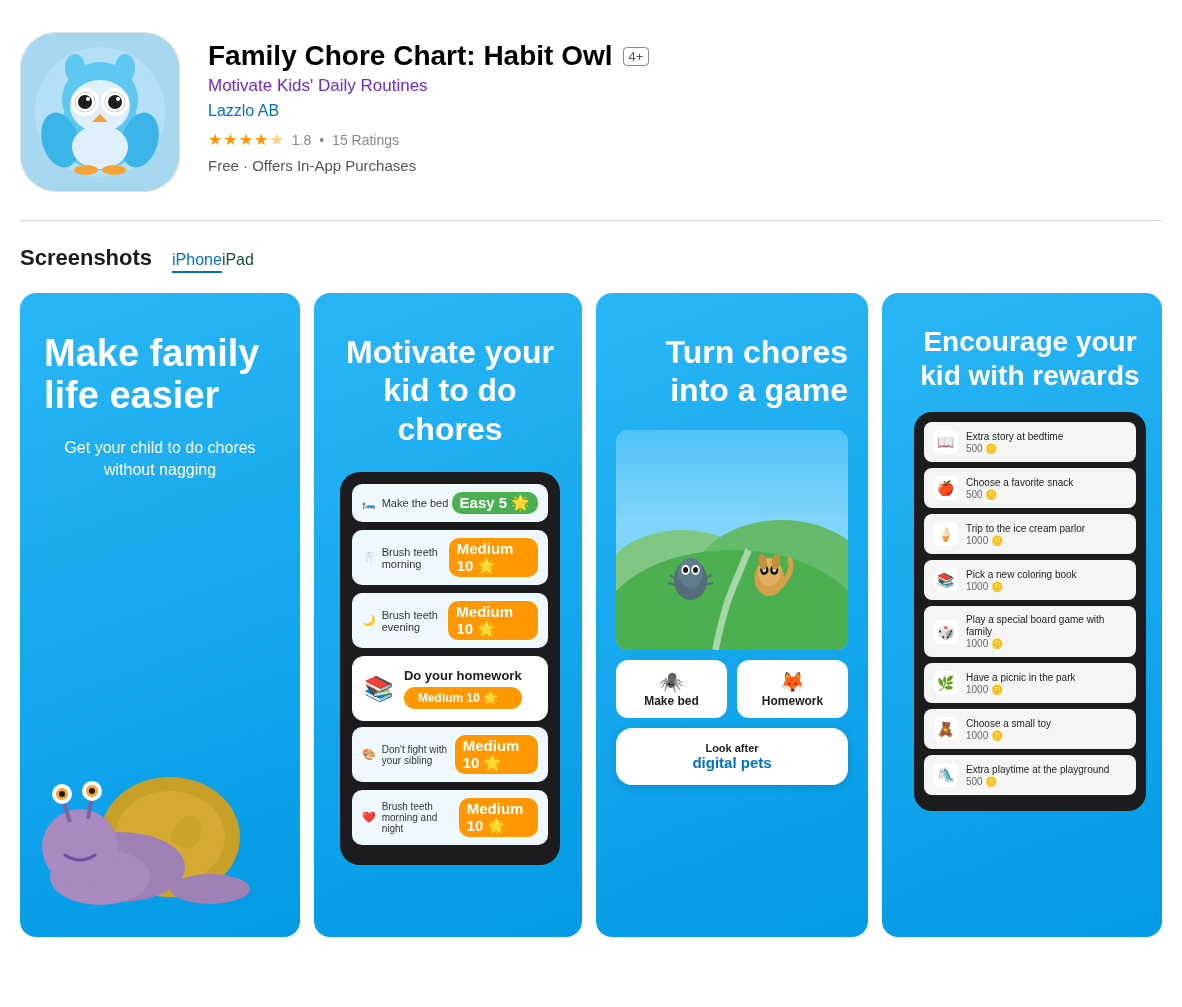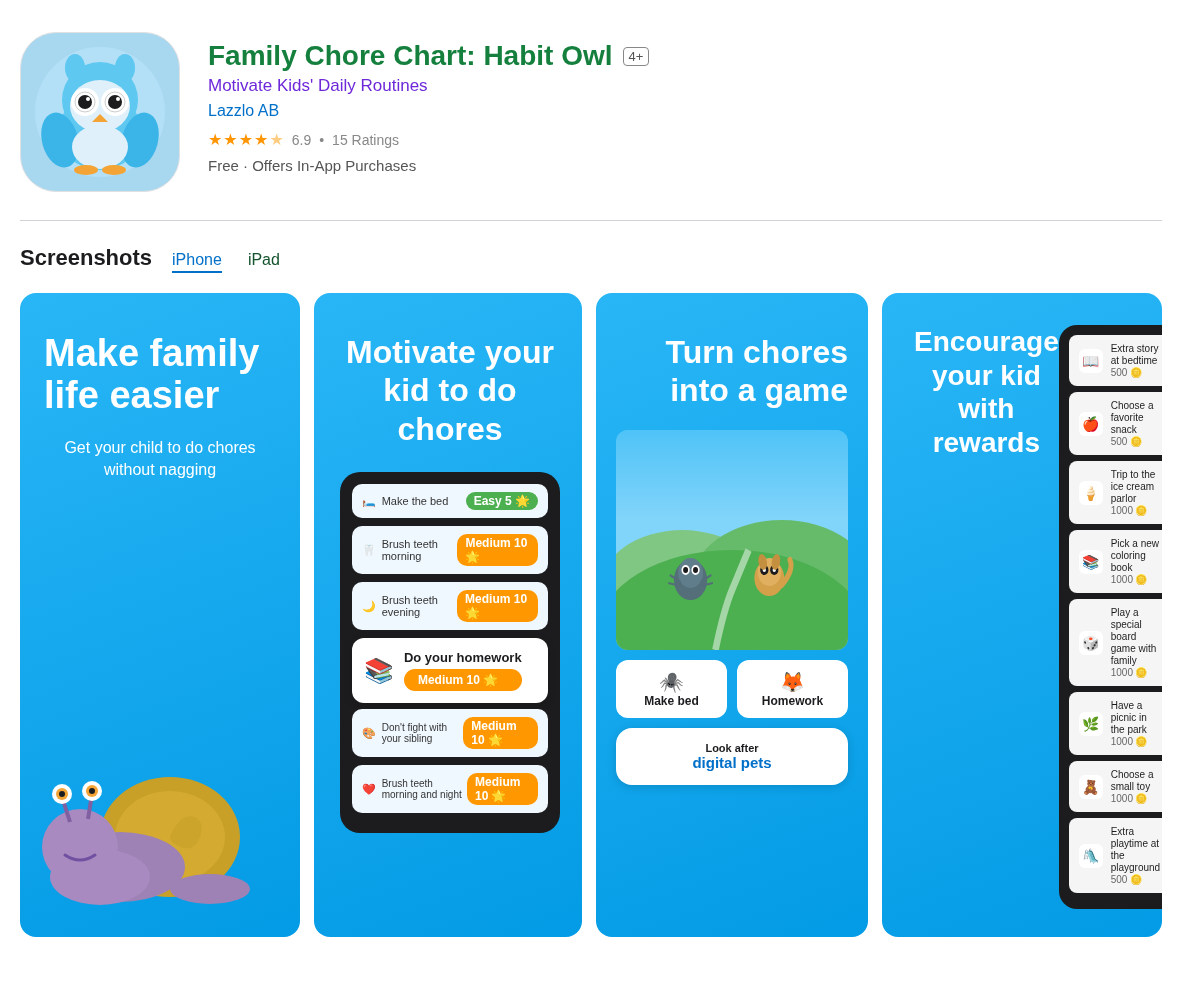--- a/index.html
+++ b/index.html
@@ -50,21 +50,21 @@
     .app-title-row {
       display: flex;
       align-items: center;
       gap: 10px;
       margin-bottom: 4px;
     }
 
     .app-title {
       font-size: 28px;
       font-weight: 700;
-      color: #15803d;
+      color: #000000;
     }
 
     .age-badge {
       border: 1.5px solid #888;
       border-radius: 4px;
       font-size: 13px;
       color: #555;
       padding: 1px 5px;
       font-weight: 500;
     }
@@ -134,21 +134,21 @@
     }
 
     .screenshots-title {
       font-size: 22px;
       font-weight: 700;
       color: #1c1c1e;
     }
 
     .device-tabs {
       display: flex;
-      gap: 26px;
+      gap: 0;
     }
 
     .device-tab {
       font-size: 16px;
       cursor: pointer;
       padding-bottom: 2px;
     }
 
     .device-tab.active {
       color: #0070c9;
@@ -254,21 +254,21 @@
       align-items: center;
       gap: 6px;
       font-size: 11px;
       color: #333;
       font-weight: 500;
     }
 
     .chore-badge {
       border-radius: 10px;
       padding: 2px 8px;
-      font-size: 12px;
+      font-size: 15px;
       font-weight: 600;
       color: white;
     }
 
     .badge-easy { background: #4caf50; }
     .badge-medium { background: #ff9800; }
 
     .chore-active-card {
       background: white;
       border-radius: 12px;
@@ -365,21 +365,22 @@
     .digital-pets-sub {
       font-size: 15px;
       color: #0070c9;
       font-weight: 600;
     }
 
     
     .ss4 {
       background: linear-gradient(160deg, #29b6f6 0%, #039be5 100%);
       display: flex;
-      align-items: flex-start;
+      flex-direction: column;
+      align-items: flex-end;
       padding: 32px 16px 0 32px;
       position: relative;
     }
 
     .ss4-headline {
       font-size: 28px;
       font-weight: 800;
       color: #ffffff;
       text-align: center;
       line-height: 1.2;
@@ -482,21 +483,21 @@
     <div class="app-subtitle">Motivate Kids' Daily Routines</div>
     <div class="app-developer">Lazzlo AB</div>
     <div class="rating-row">
       <div class="stars">
         <span class="star">★</span>
         <span class="star">★</span>
         <span class="star">★</span>
         <span class="star">★</span>
         <span class="star" style="color:#ffcc80;">★</span>
       </div>
-      <span class="rating-value">6.9</span>
+      <span class="rating-value">1.8</span>
       <span class="rating-count">•</span>
       <span class="rating-count">15 Ratings</span>
     </div>
     <div class="price-row">Free · Offers In-App Purchases</div>
   </div>
 </div>
 
 <div class="divider"></div>
 
 <div class="screenshots-section">

